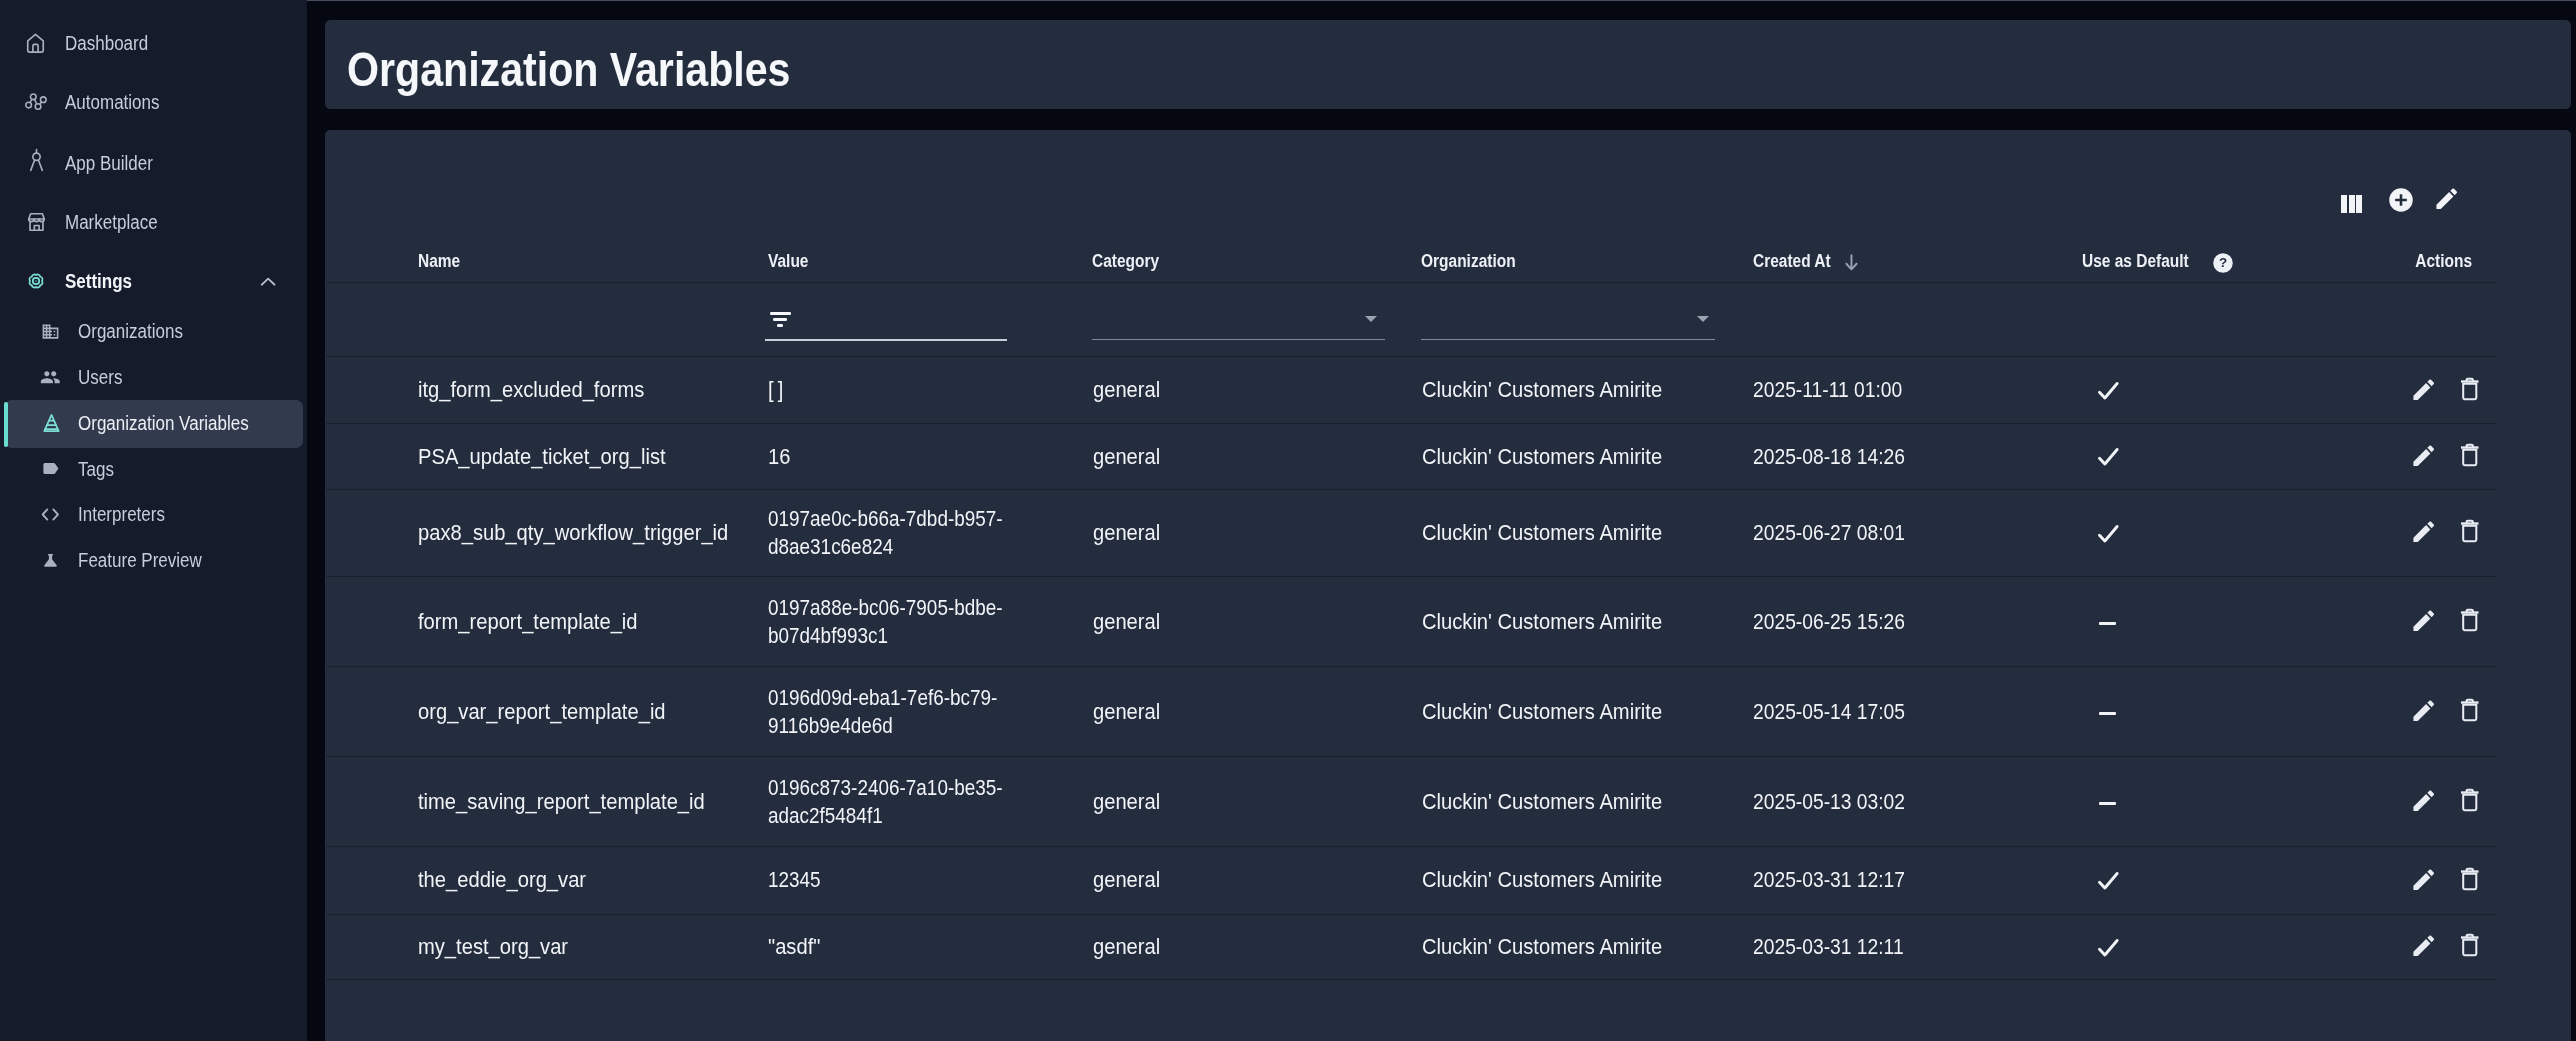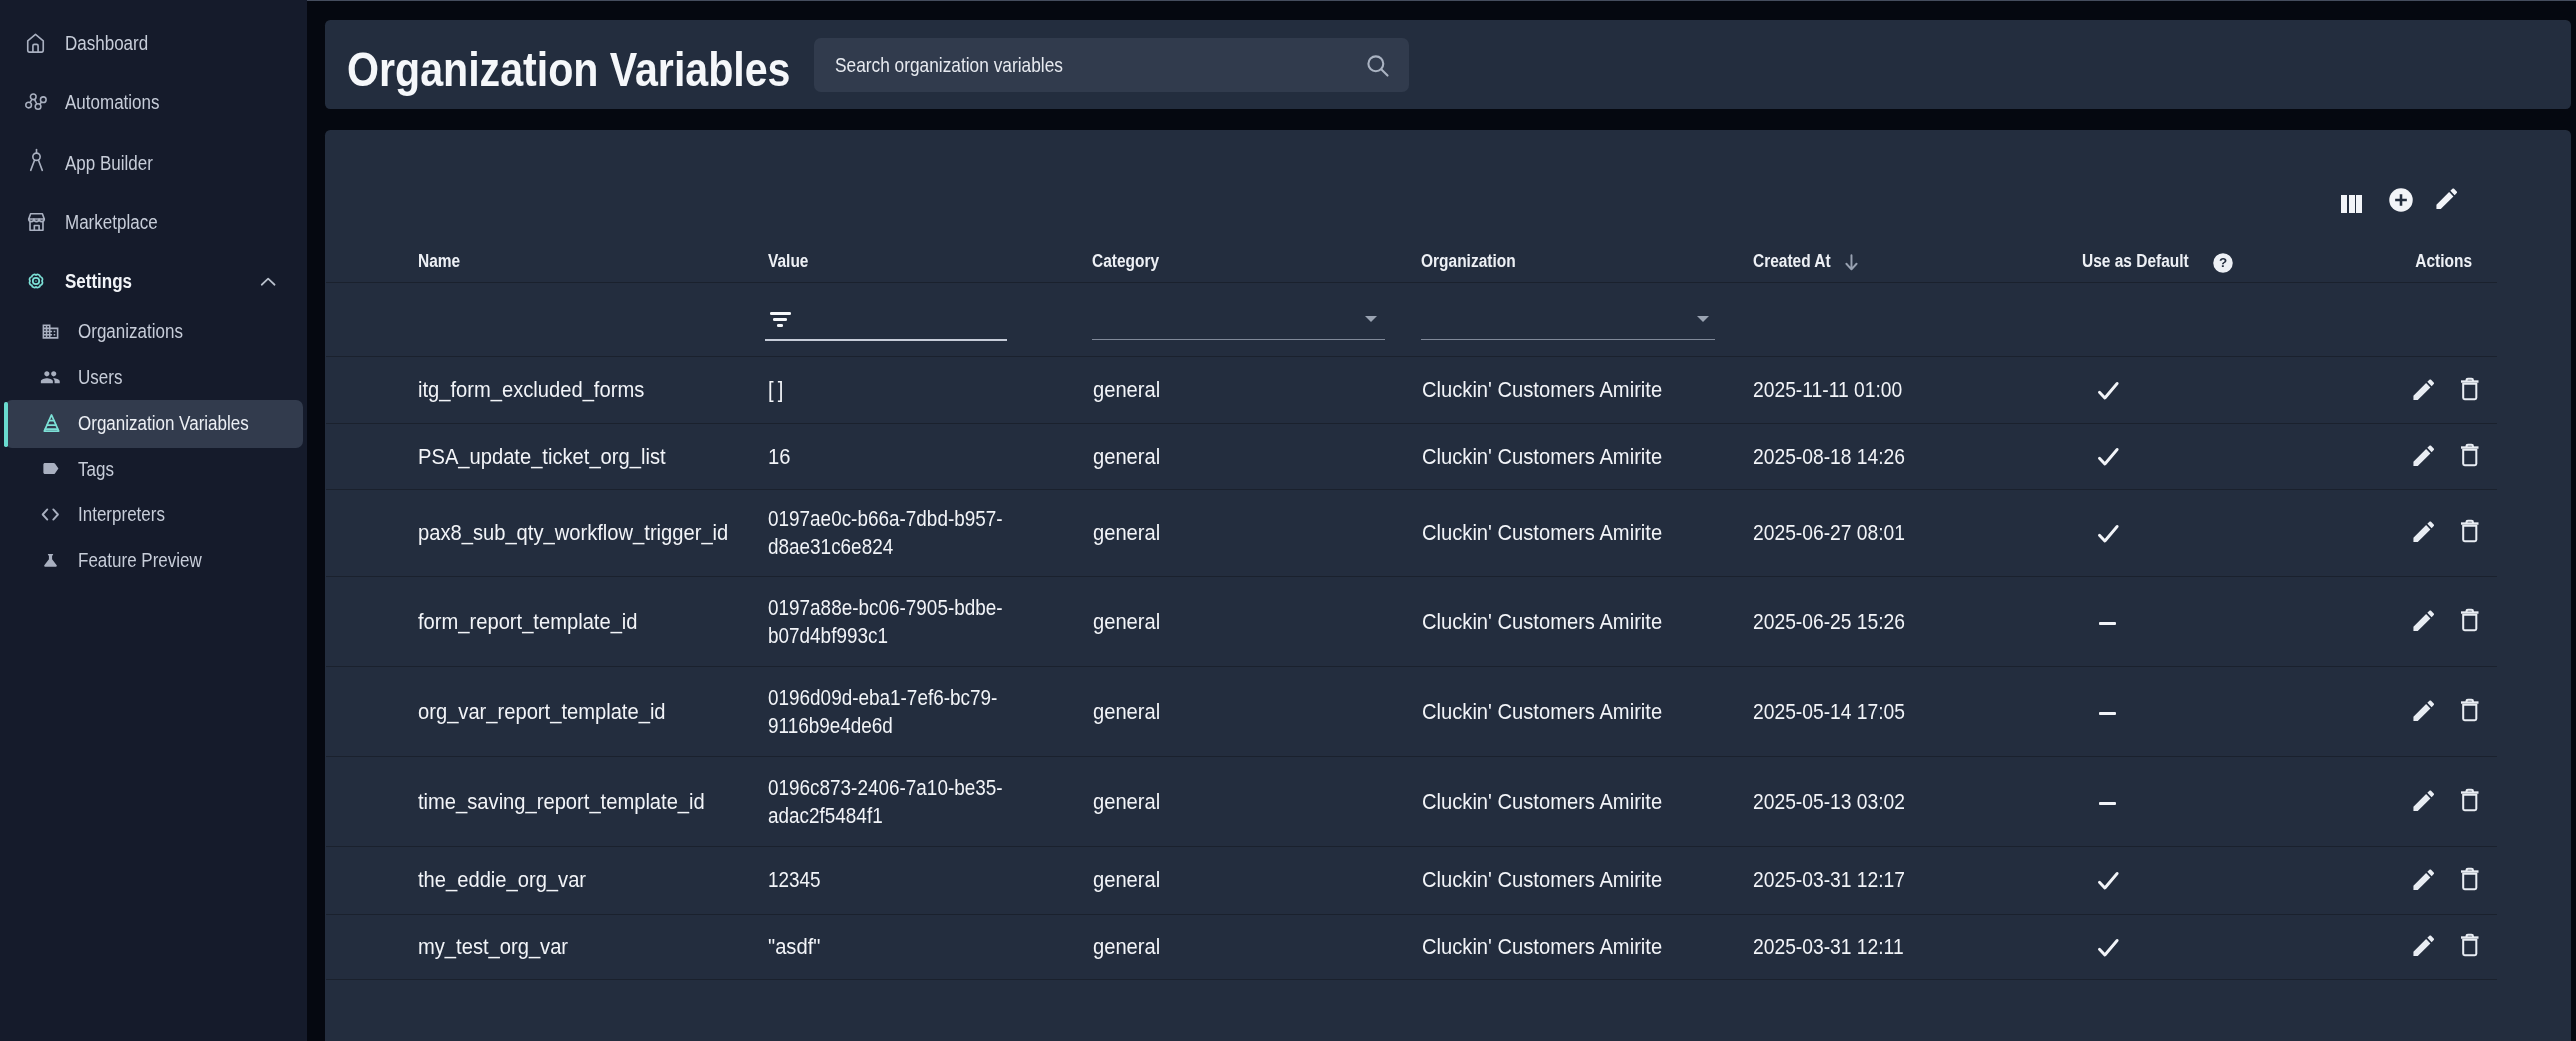--- a/index.html
+++ b/index.html
@@ -98,27 +98,20 @@
     <span class="tx navtx" style="left:78px; top:501px;">Interpreters</span>
 
     <svg style="left:41px; top:550px;" width="19" height="20.6" viewBox="0 0 24 24" fill="#A9B0C0">
       <path d="M19.8 18.4 14 10.67V6.5l1.35-1.69c.26-.33.03-.81-.39-.81H9.04c-.42 0-.65.48-.39.81L10 6.5v4.17L4.2 18.4c-.49.66-.02 1.6.8 1.6h14c.82 0 1.29-.94.8-1.6z"></path>
     </svg>
     <span class="tx navtx" style="left:78px; top:547px;">Feature Preview</span>
   </div>
 
   <div id="card1">
     <span class="tx" style="left:21.5px; top:26px; color:#F5F7FA; font-size:48px; font-weight:700; transform:scaleX(0.857); line-height:48px;">Organization Variables</span>
-    <div class="abs" style="left:489px; top:18px; width:595px; height:54px; background:#313B4D; border-radius:6.9px;">
-      <span class="tx" style="left:20.6px; top:13px; color:#E7EAF0; font-size:20.6px; transform:scaleX(0.84); line-height:28px;">Search organization variables</span>
-      <svg style="left:551px; top:14.6px;" width="26" height="26" viewBox="0 0 30 30" fill="none" stroke="#AAB3C2" stroke-width="2.4">
-        <circle cx="12.5" cy="12.5" r="8.6"></circle>
-        <path d="M19 19 L26 26" stroke-linecap="round"></path>
-      </svg>
-    </div>
   </div>
 
   <div id="card2">
 
     <div class="abs" style="left:2016px; top:65px; width:5.6px; height:18px; background:#F2F4F8;"></div>
     <div class="abs" style="left:2024px; top:65px; width:5.6px; height:18px; background:#F2F4F8;"></div>
     <div class="abs" style="left:2031px; top:65px; width:5.6px; height:18px; background:#F2F4F8;"></div>
     <svg style="left:2064px; top:58px;" width="24" height="24" viewBox="0 0 28 28">
       <circle cx="14" cy="14" r="13.7" fill="#F2F4F8"></circle>
       <path d="M7.2 14 H20.8 M14 7.2 V20.8" stroke="#232D3E" stroke-width="3"></path>

